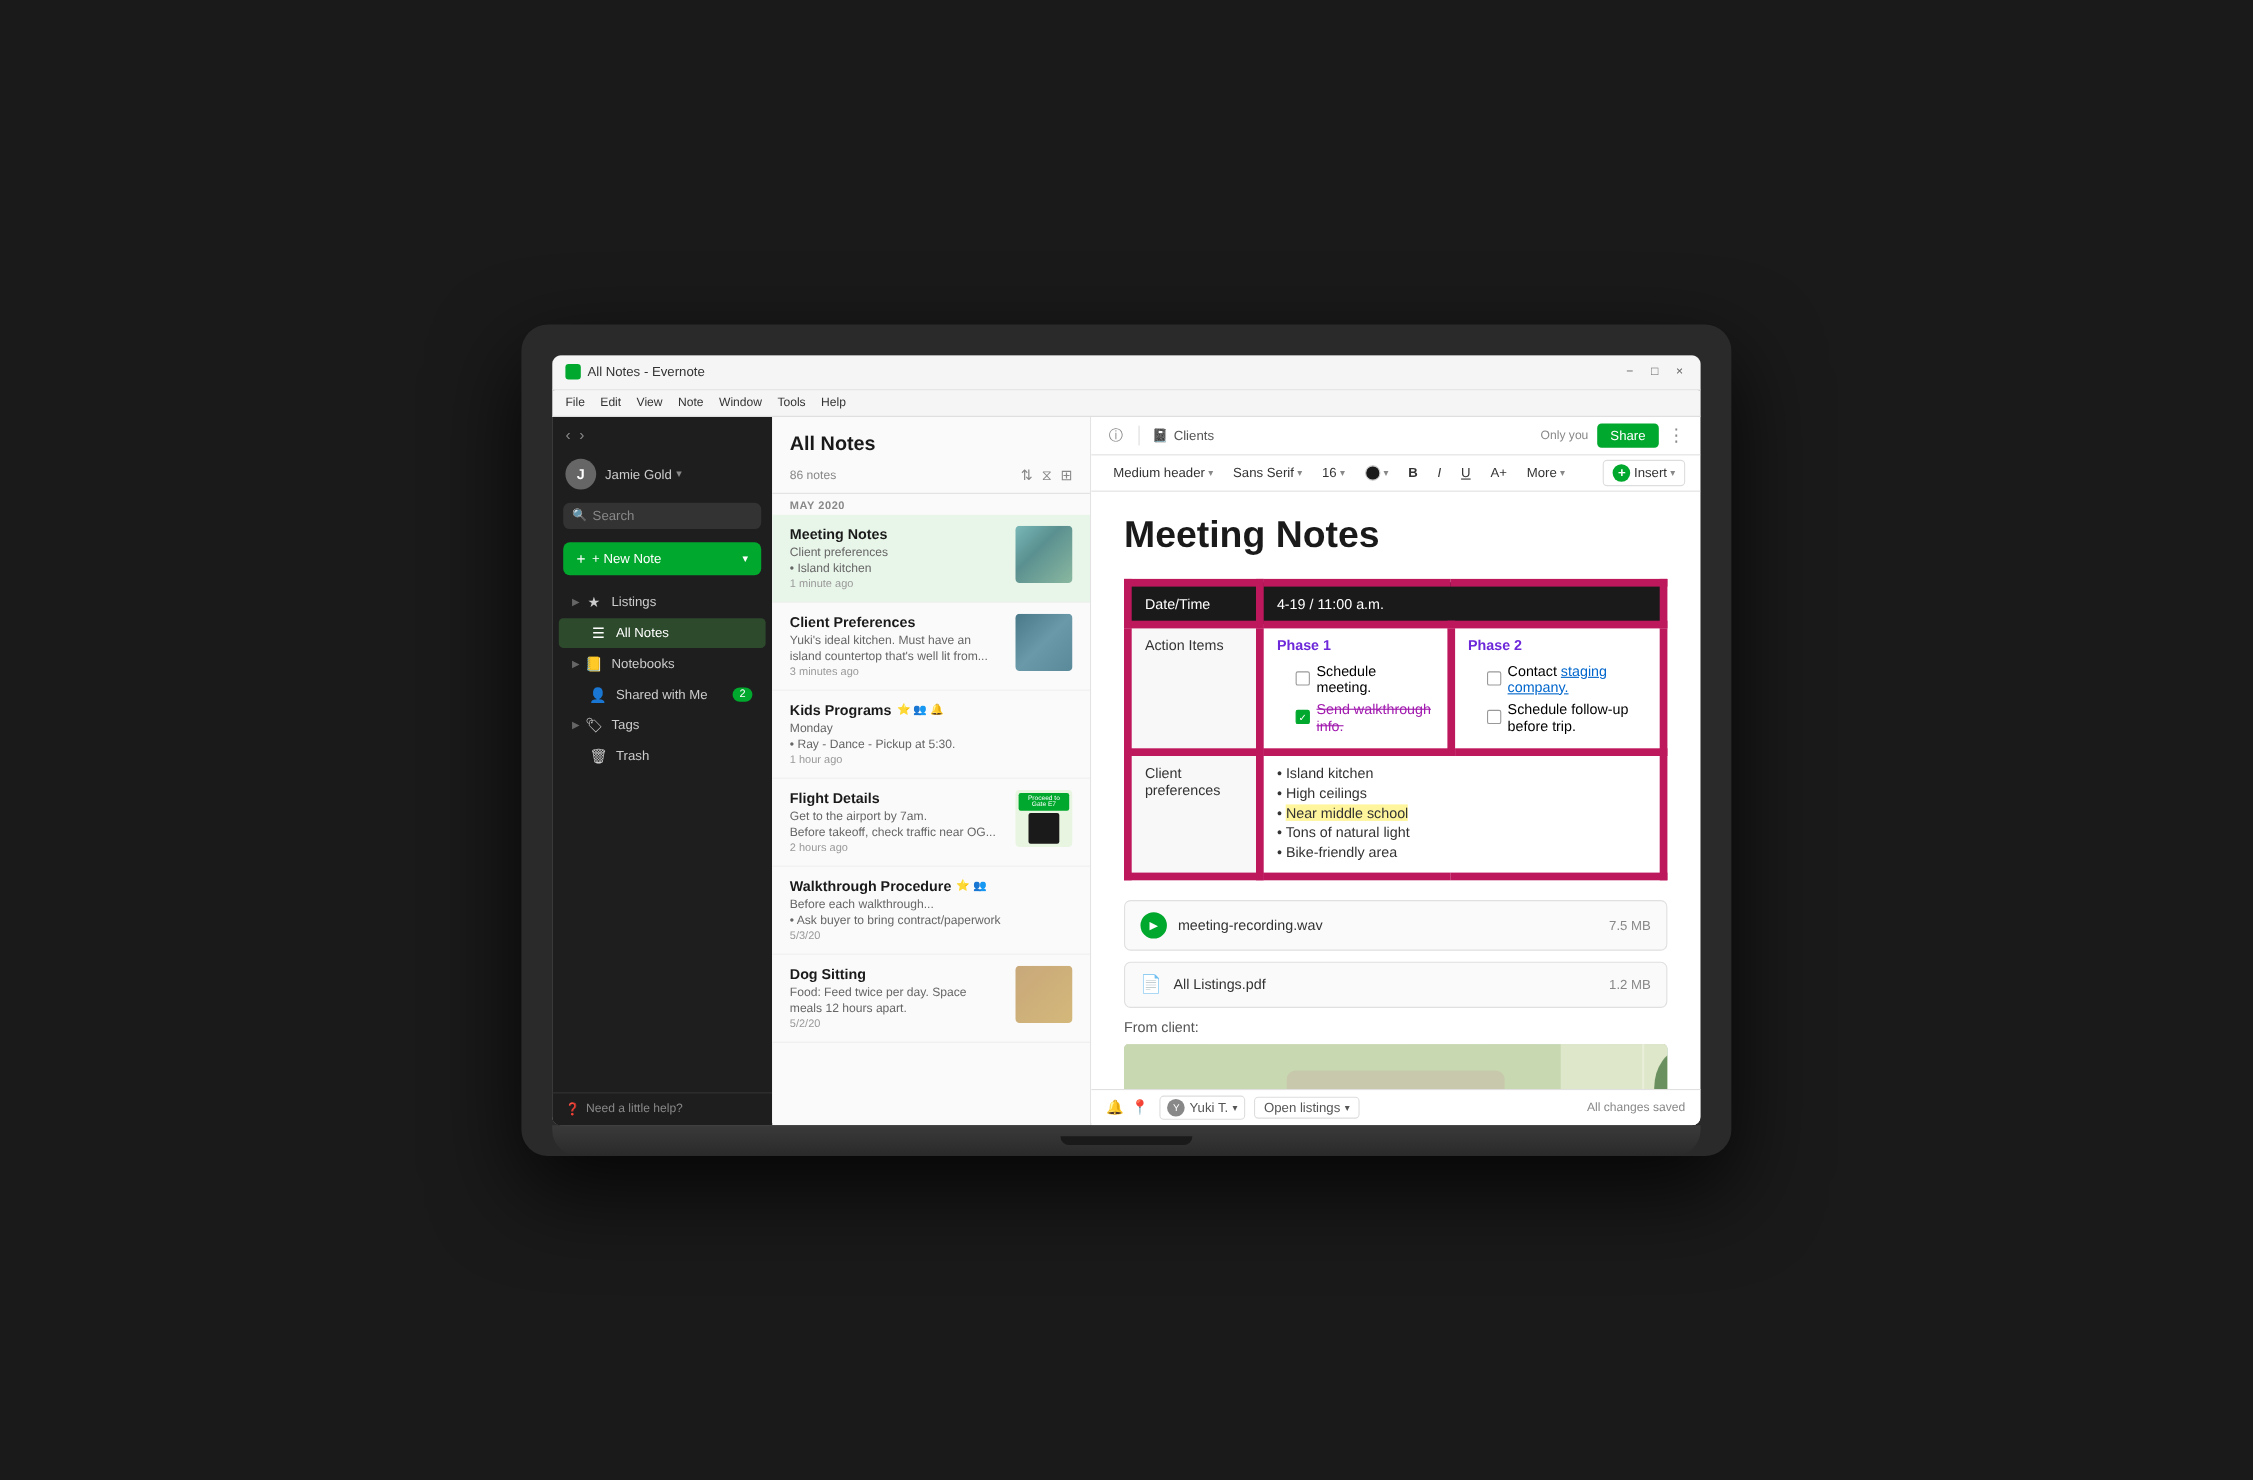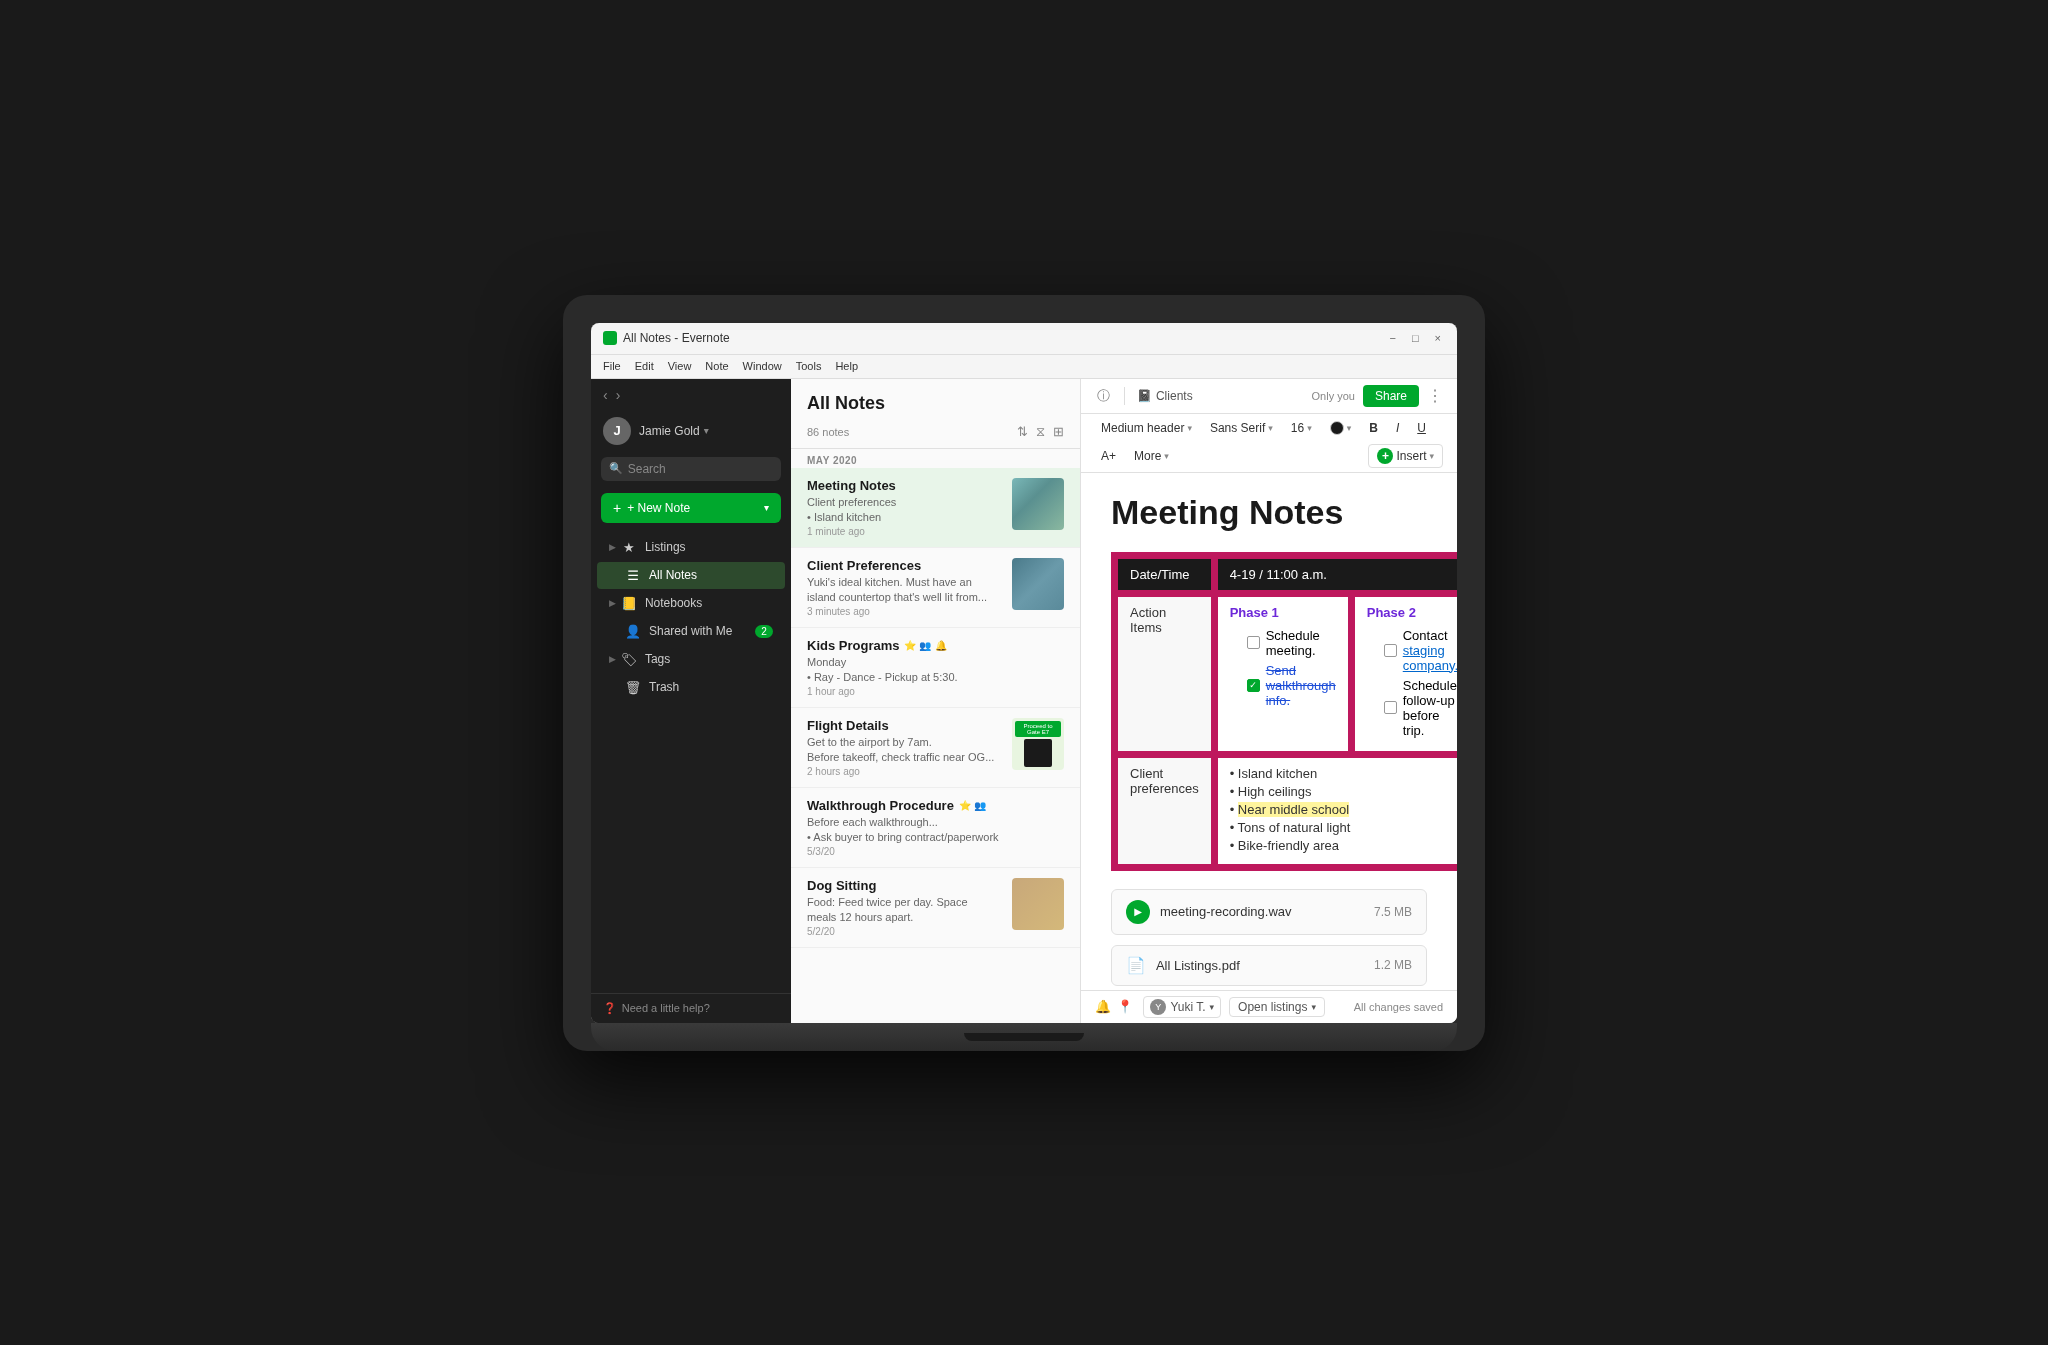--- a/index.html
+++ b/index.html
@@ -5,21 +5,21 @@
     * { box-sizing: border-box; margin: 0; padding: 0; }
     body {
       background: #1a1a1a;
       display: flex;
       justify-content: center;
       align-items: center;
       min-height: 100vh;
       font-family: -apple-system, BlinkMacSystemFont, 'Segoe UI', sans-serif;
     }
     .laptop-outer {
-      width: 922px;
+      width: 1100px;
       background: #2a2a2a;
       border-radius: 24px;
       padding: 28px 28px 0 28px;
       box-shadow: 0 30px 80px rgba(0,0,0,0.8);
       position: relative;
     }
     .laptop-screen {
       background: #fff;
       border-radius: 8px;
       overflow: hidden;
@@ -532,21 +532,21 @@
       border: 1px solid #00a82d;
       border-radius: 2px;
       background: #00a82d;
       flex-shrink: 0;
       display: flex;
       align-items: center;
       justify-content: center;
       color: #fff;
       font-size: 9px;
     }
-    .strikethrough { text-decoration: line-through; color: #1d4ed8; }
+    .strikethrough { text-decoration: line-through; color: #a21caf; }
     .link-text { color: #0066cc; text-decoration: underline; cursor: pointer; }
     .highlight-yellow { background: #fff59d; }
     .client-prefs-list { list-style: none; }
     .client-prefs-list li::before { content: "• "; }
     .client-prefs-list li { margin-bottom: 3px; font-size: 13px; color: #333; }
     
     .attachment-item {
       display: flex;
       align-items: center;
       border: 1px solid #e0e0e0;

